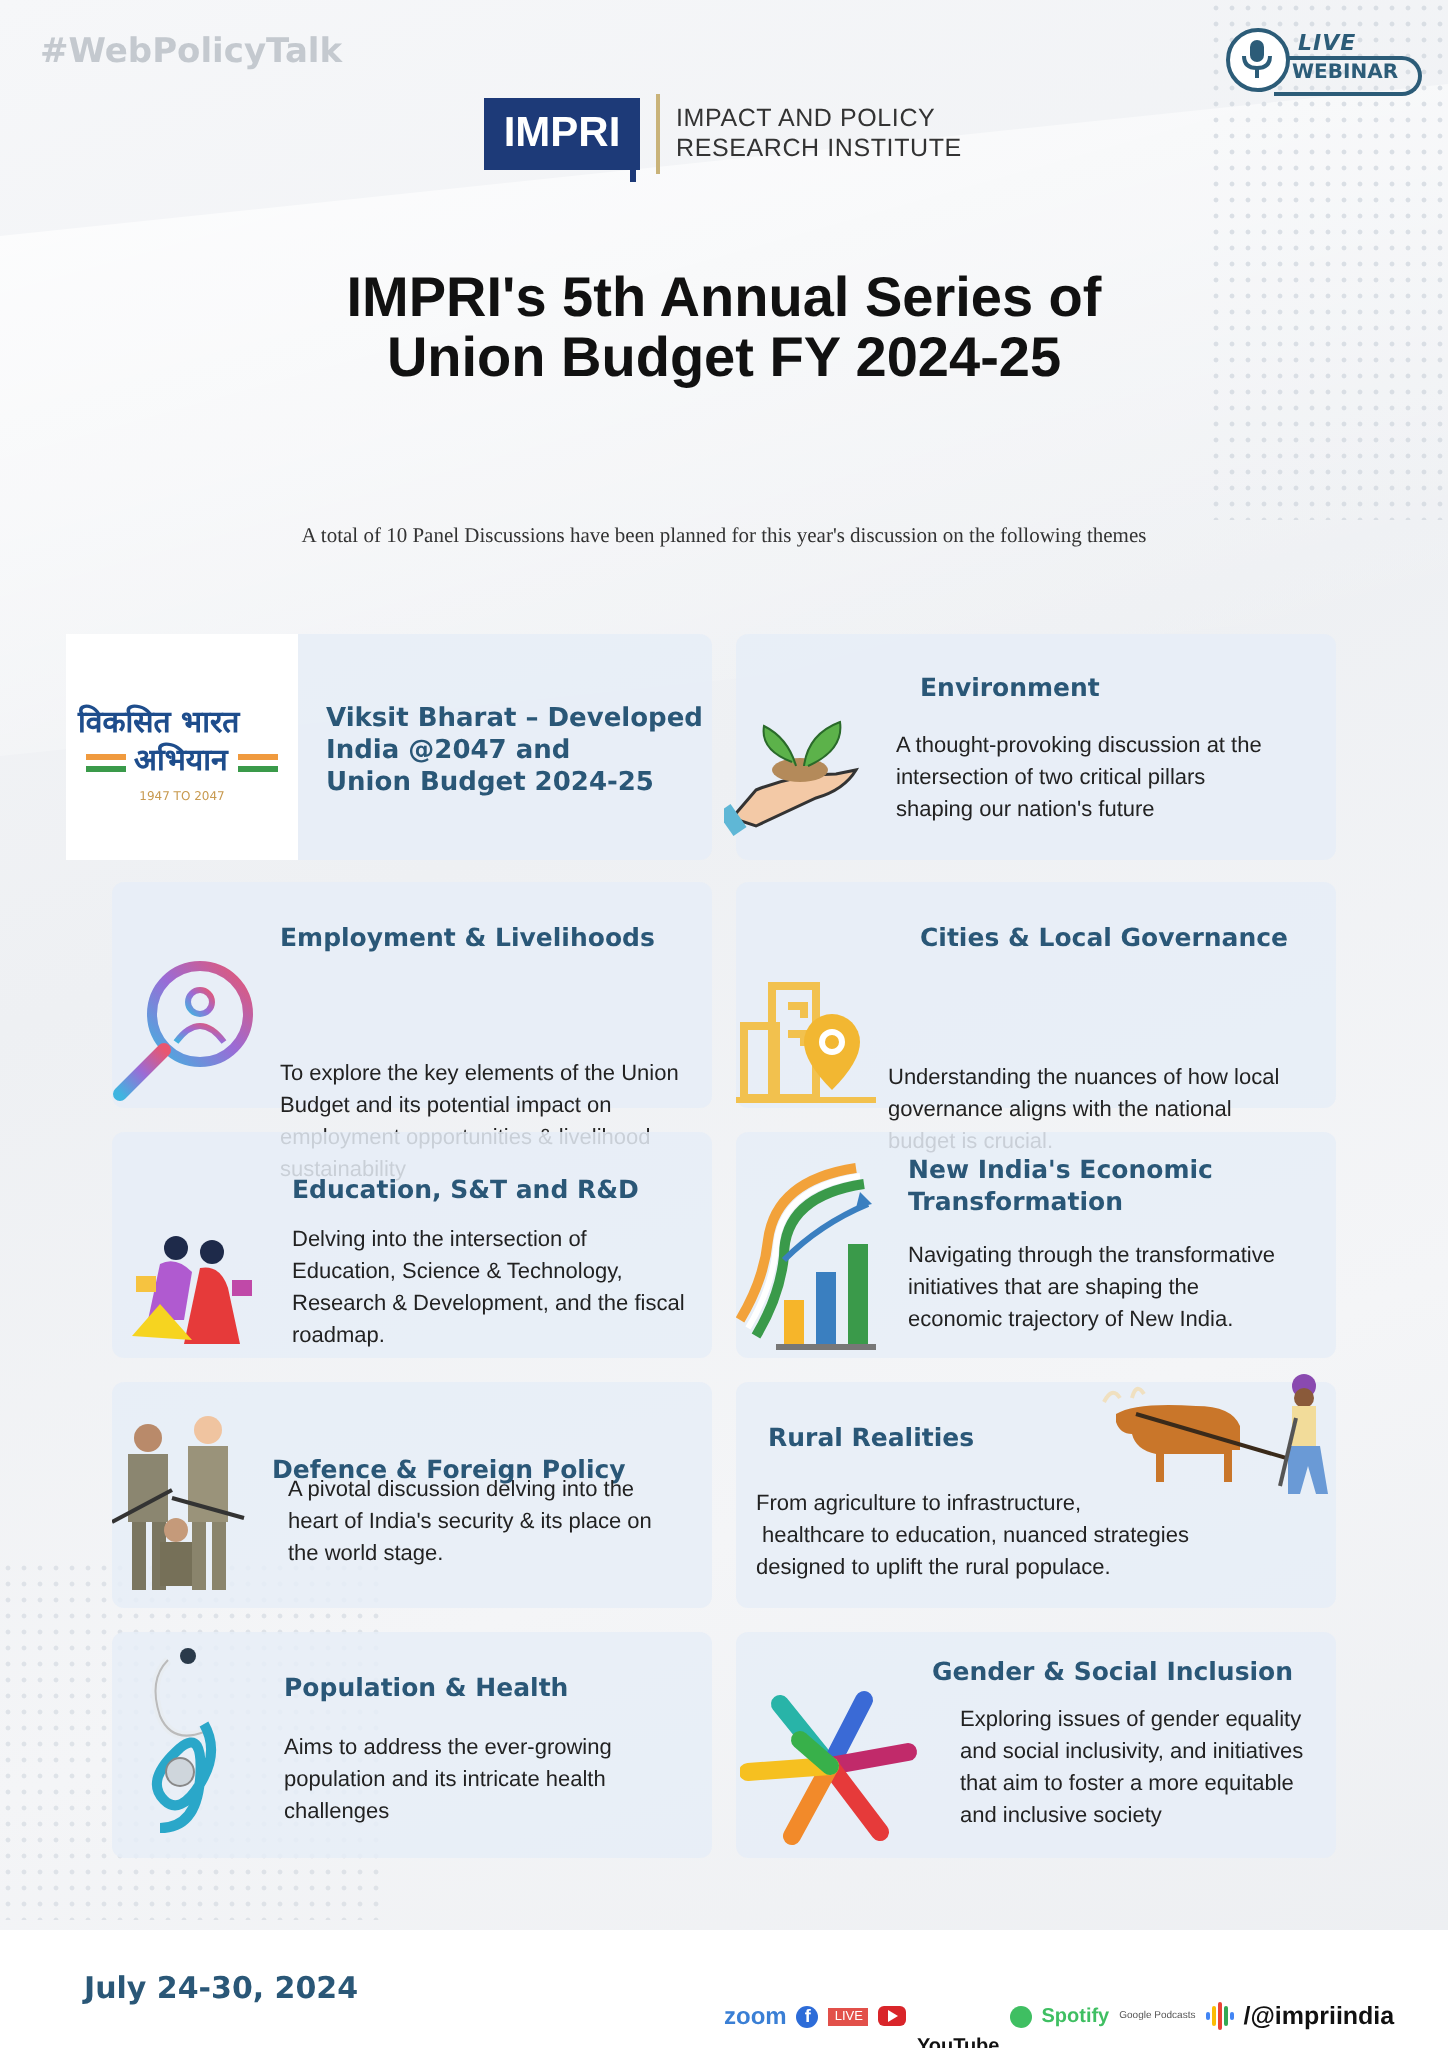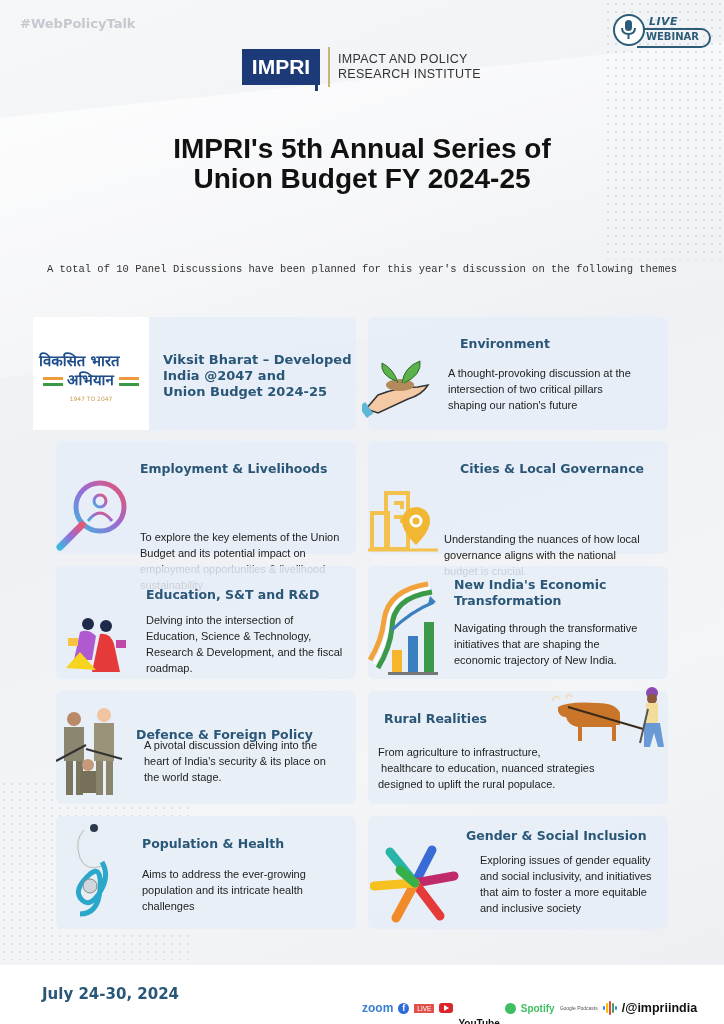--- a/index.html
+++ b/index.html
@@ -10,38 +10,38 @@
     position: relative;
     color: #222;
   }
   .bg-shape1 { position: absolute; left: 0; top: 80px; width: 724px; height: 260px;
     background: linear-gradient(170deg, rgba(255,255,255,0.7), rgba(255,255,255,0)); transform: skewY(-6deg); }
   .dots { position: absolute; right: 0; top: 0; width: 120px; height: 260px;
     background-image: radial-gradient(#d3d9e0 1px, transparent 1.4px); background-size: 8px 8px; opacity: .8; }
   .dots2 { position: absolute; left: 0; top: 780px; width: 190px; height: 180px;
     background-image: radial-gradient(#d9dee4 1px, transparent 1.4px); background-size: 8px 8px; opacity: .8; }
 
-  .hashtag { position: absolute; left: 20px; top: 16px; font-size: 13px; font-weight: bold; color: #c4c9cf; }
+  .hashtag { position: absolute; left: 20px; top: 16px; font-size: 17px; font-weight: bold; color: #c4c9cf; }
 
   .live { position: absolute; left: 613px; top: 14px; width: 100px; height: 36px; }
   .live .mic { position: absolute; left: 0; top: 0; width: 32px; height: 32px; border: 2.5px solid #2c5c78; border-radius: 50%; background:#fff; }
   .live .pill { position: absolute; left: 24px; top: 14px; width: 74px; height: 20px; border: 2.5px solid #2c5c78; border-left: none; border-radius: 0 12px 12px 0; }
   .live .t1 { position: absolute; left: 36px; top: 1px; font-size: 11px; font-style: italic; color: #2c5c78; font-weight: bold; letter-spacing: 0.5px; }
   .live .t2 { position: absolute; left: 33px; top: 17px; font-size: 10px; color: #2c5c78; font-weight: bold; }
 
   .logo { position: absolute; left: 242px; top: 46px; height: 42px; display: flex; align-items: center; }
   .logo .box { background: #1d3a78; color: #fff; font-weight: bold; font-size: 21px; font-family: "Liberation Sans", sans-serif;
     width: 78px; height: 36px; display: flex; align-items: center; justify-content: center; position: relative; }
   .logo .box::after { content: ""; position: absolute; right: 2px; bottom: -6px; width: 3px; height: 8px; background:#1d3a78; }
   .logo .sep { width: 2px; height: 40px; background: #c9b37a; margin: 0 8px 0 8px; }
   .logo .txt { font-family: "Liberation Sans", sans-serif; font-size: 12.5px; color: #333; line-height: 15px; letter-spacing: 0.3px; }
 
   .title { position: absolute; left: 0; top: 134px; width: 724px; text-align: center; font-family: "Liberation Sans", sans-serif;
     font-size: 28px; font-weight: bold; line-height: 30px; color: #111; }
-  .subtitle { position: absolute; left: 0; top: 263px; width: 724px; text-align: center; font-size: 10.5px; color: #333; font-family:Liberation Mono, monospace; }
+  .subtitle { position: absolute; left: 0; top: 263px; width: 724px; text-align: center; font-size: 10.5px; color: #333; font-family:Liberation Serif, serif; }
 
   .card { position: absolute; background: rgba(230,237,247,0.85); border-radius: 6px; }
   .card .h { position: absolute; font-family: "DejaVu Sans", sans-serif; font-weight: bold; color: #2a5777; font-size: 12.5px; line-height: 16px; }
   .card .p { position: absolute; font-family: "Liberation Sans", sans-serif; font-size: 11px; line-height: 16px; color: #222; }
   .card .ill { position: absolute; }
 
   .vb-img { position: absolute; left: 33px; top: 317px; width: 116px; height: 113px; background: #fff; }
   .vb-title { position: absolute; left: 163px; top: 352px; font-weight: bold; font-size: 13px; line-height: 16px; color: #2a5777; }
 
   .footer { position: absolute; left: 0; top: 965px; width: 724px; height: 59px; background: #fff; }

